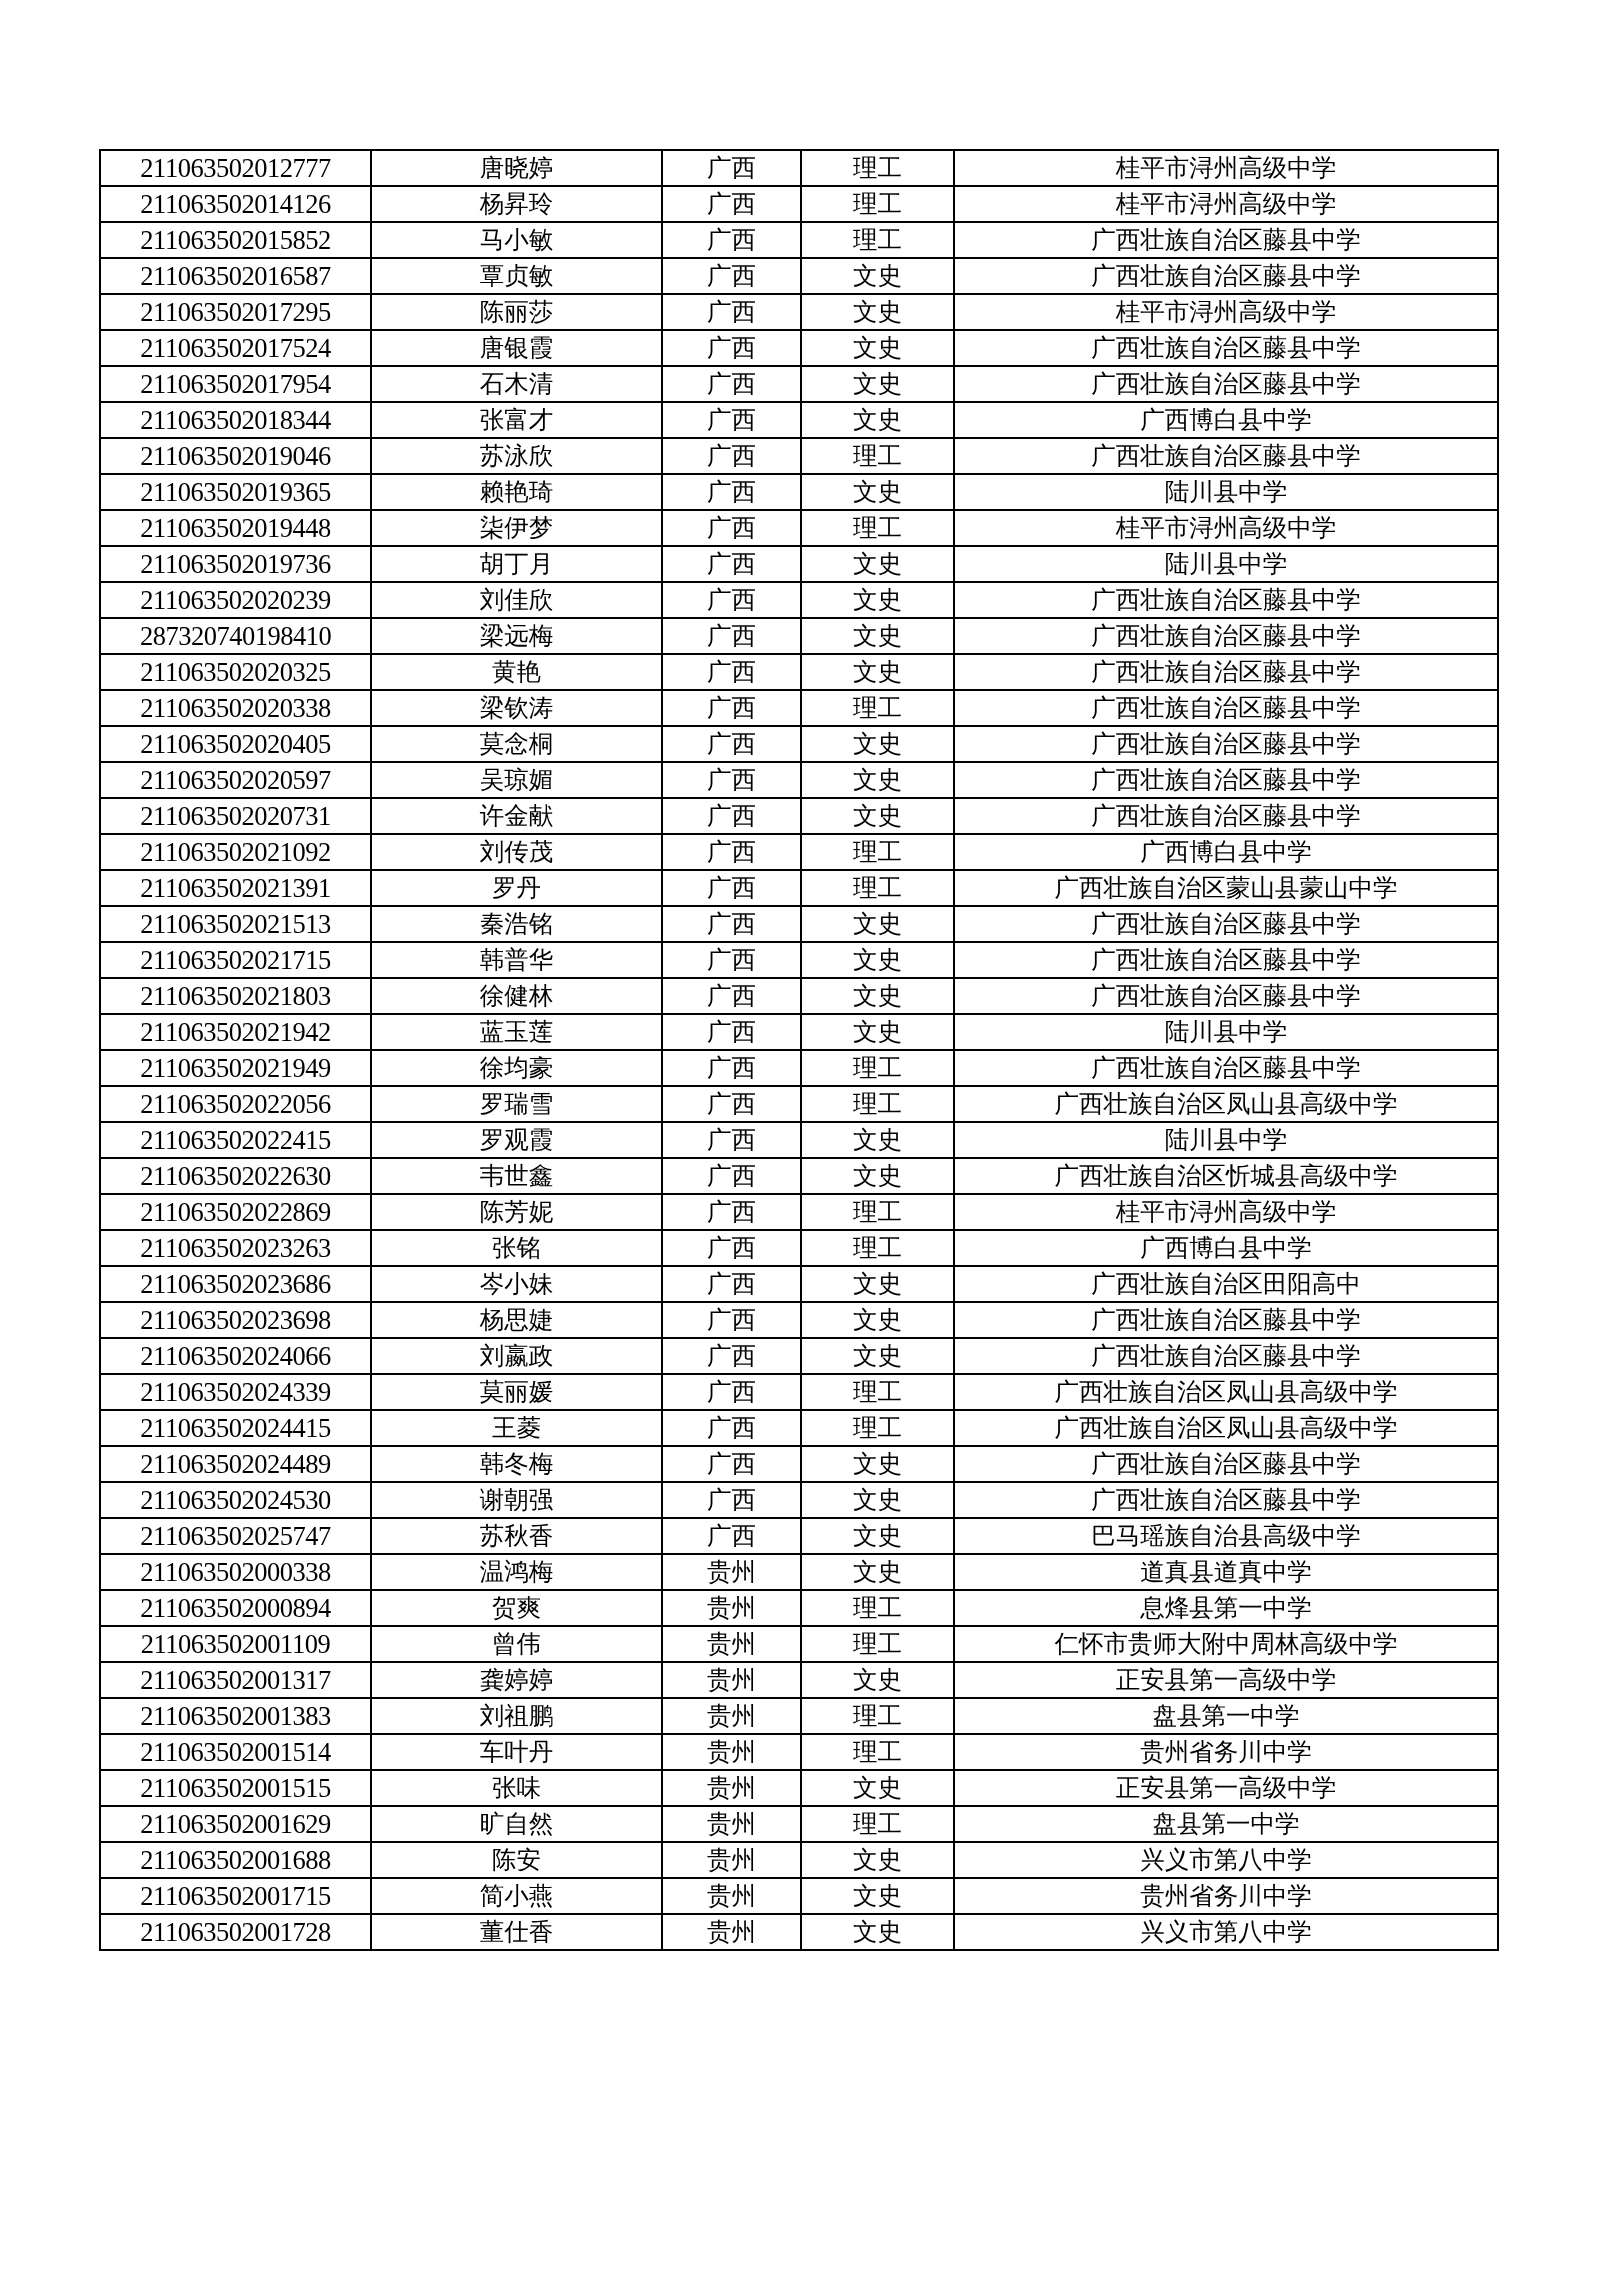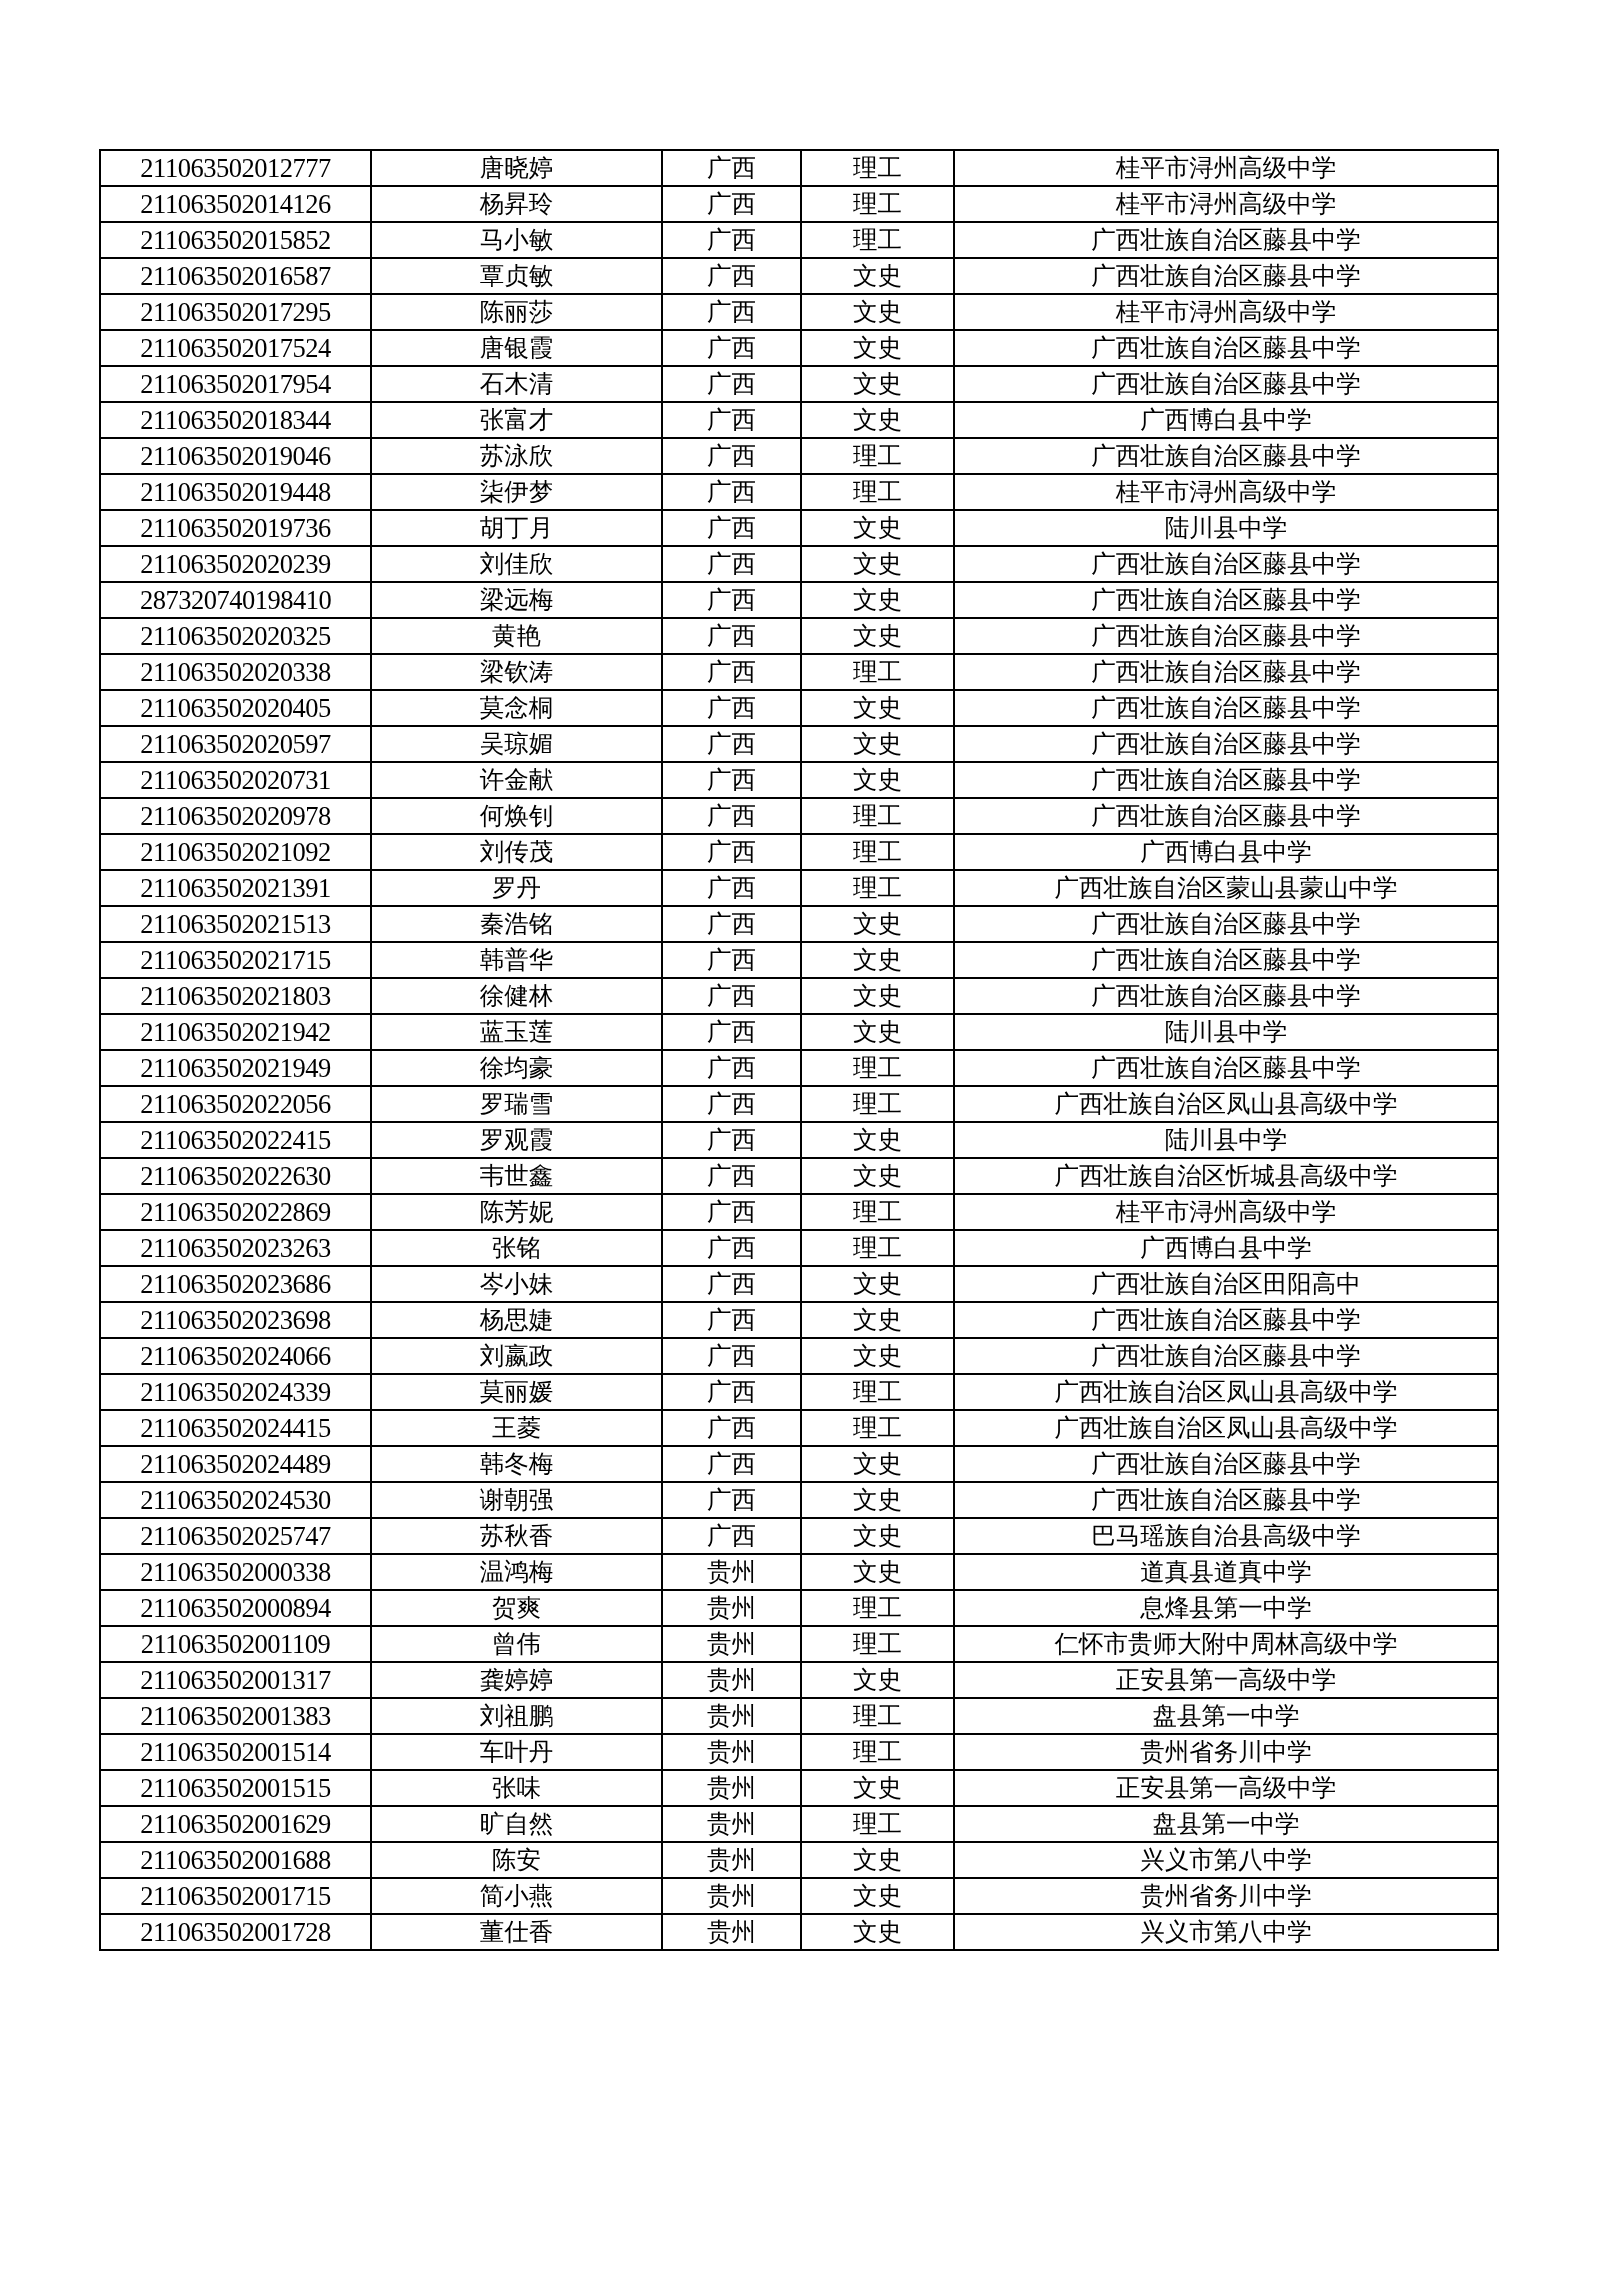--- a/index.html
+++ b/index.html
@@ -96,20 +96,27 @@
           <td class="school">广西博白县中学</td>
         </tr>
         <tr>
           <td class="id">211063502019046</td>
           <td class="name">苏泳欣</td>
           <td class="prov">广西</td>
           <td class="cat">理工</td>
           <td class="school">广西壮族自治区藤县中学</td>
         </tr>
         <tr>
+          <td class="id">211063502019365</td>
+          <td class="name">赖艳琦</td>
+          <td class="prov">广西</td>
+          <td class="cat">文史</td>
+          <td class="school">陆川县中学</td>
+        </tr>
+        <tr>
           <td class="id">211063502019448</td>
           <td class="name">柒伊梦</td>
           <td class="prov">广西</td>
           <td class="cat">理工</td>
           <td class="school">桂平市浔州高级中学</td>
         </tr>
         <tr>
           <td class="id">211063502019736</td>
           <td class="name">胡丁月</td>
           <td class="prov">广西</td>
@@ -156,27 +163,20 @@
           <td class="name">吴琼媚</td>
           <td class="prov">广西</td>
           <td class="cat">文史</td>
           <td class="school">广西壮族自治区藤县中学</td>
         </tr>
         <tr>
           <td class="id">211063502020731</td>
           <td class="name">许金献</td>
           <td class="prov">广西</td>
           <td class="cat">文史</td>
-          <td class="school">广西壮族自治区藤县中学</td>
-        </tr>
-        <tr>
-          <td class="id">211063502020978</td>
-          <td class="name">何焕钊</td>
-          <td class="prov">广西</td>
-          <td class="cat">理工</td>
           <td class="school">广西壮族自治区藤县中学</td>
         </tr>
         <tr>
           <td class="id">211063502021092</td>
           <td class="name">刘传茂</td>
           <td class="prov">广西</td>
           <td class="cat">理工</td>
           <td class="school">广西博白县中学</td>
         </tr>
         <tr>

